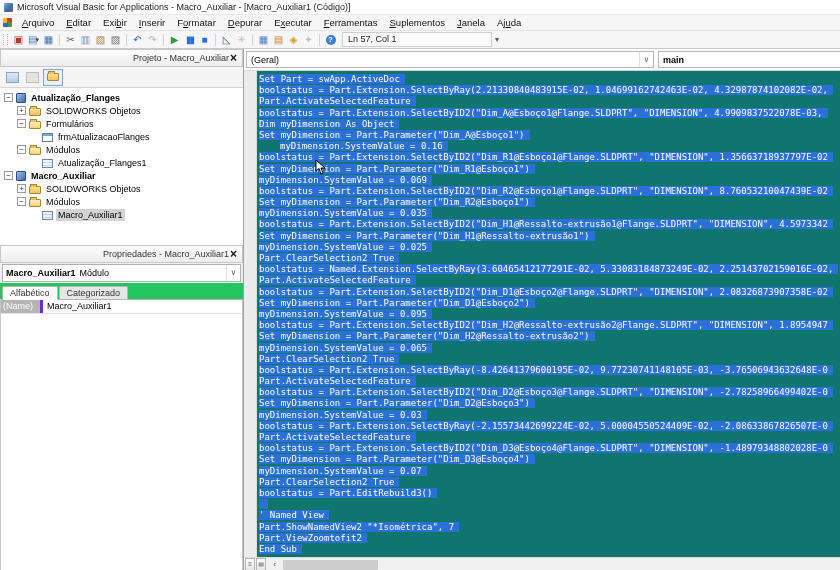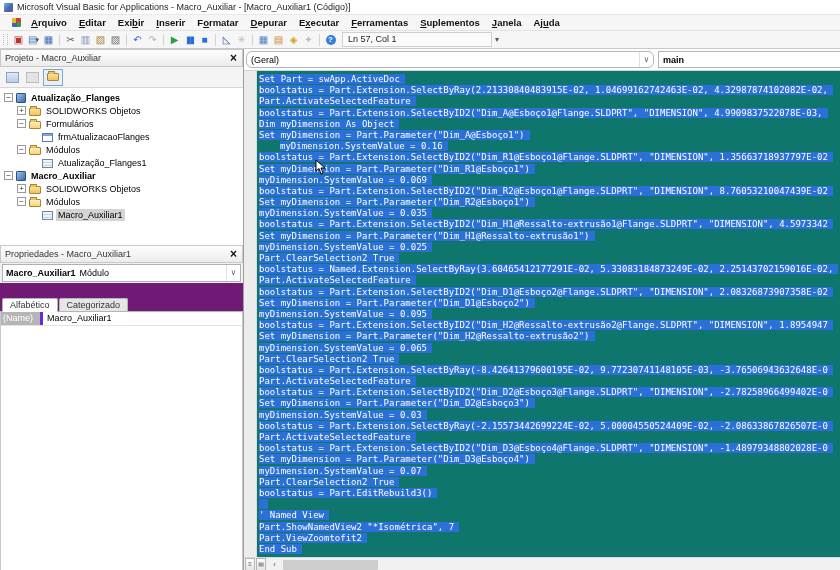--- a/index.html
+++ b/index.html
@@ -6,22 +6,22 @@
   #app{position:relative;width:840px;height:570px;background:#f0f0f0;overflow:hidden;
        font-family:"Liberation Sans", sans-serif;color:#000;font-size:9px;
        -webkit-font-smoothing:antialiased;}
   
   .titlebar{height:14px;background:#ffffff;display:flex;align-items:center;padding:0 4px;gap:4px;
             border-bottom:1px solid #e8e8e8;}
   .app-icon{width:9px;height:9px;flex:0 0 auto;border-radius:1px;
             background:linear-gradient(135deg,#7fb0e0 0%,#3c6cab 55%,#7a4fa0 100%);}
   .title-text{font-size:9px;color:#222;white-space:nowrap;}
   
-  .menubar{height:15px;background:#f6f6f6;display:flex;align-items:center;padding:0 11px;
-           border-bottom:1px solid #e3e3e3;font-weight:bold;}
+  .menubar{height:15px;background:#f6f6f6;display:flex;align-items:center;padding:0 2px;
+           border-bottom:1px solid #e3e3e3;}
   .mdi-icon{width:9px;height:9px;margin:0 4px 0 1px;border-radius:1px;
             background:conic-gradient(#d23b32 0 25%,#3f9a3c 0 50%,#3a66c2 0 75%,#f0b32a 0);}
   .menu-item{padding:1px 6px;font-size:9.5px;color:#111;cursor:default;white-space:nowrap;}
   .menu-item u{text-decoration:underline;}
   
   .toolbar{height:17px;background:#f6f6f6;display:flex;align-items:center;padding:0 2px;
            border-bottom:1px solid #c9c9c9;}
   .tb-handle{width:3px;height:11px;margin:0 3px 0 1px;border-left:1px dotted #b9b9b9;border-right:1px dotted #b9b9b9;}
   .tb-btn{width:15px;height:14px;display:flex;align-items:center;justify-content:center;position:relative;}
   .tb-btn i{font-style:normal;font-size:10px;line-height:10px;}
@@ -30,21 +30,21 @@
   .tb-sep{width:1px;height:12px;background:#d2d2d2;margin:0 3px;}
   .ln-box{height:13px;line-height:13px;border:1px solid #cfcfcf;background:#fbfbfb;color:#222;
           padding:0 5px;width:138px;margin-left:4px;font-size:9px;}
   .tb-overflow{font-size:8px;color:#555;margin-left:3px;}
   
   .body{display:flex;height:523px;}
   .left-col{width:243px;flex:0 0 auto;display:flex;flex-direction:column;background:#f0f0f0;
             border-right:1px solid #9f9f9f;}
   
   .panel-header{height:16px;background:linear-gradient(#fdfdfd,#ececec);border:1px solid #c8c8c8;
-                display:flex;align-items:center;padding:0 4px;}
+                display:flex;align-items:center;padding:0 4px;text-align:right;}
   .panel-title{flex:1;font-size:9px;color:#333;white-space:nowrap;overflow:hidden;}
   .panel-close{font-size:12px;font-weight:bold;color:#111;line-height:12px;padding:0 1px;cursor:default;}
   .proj-toolbar{height:20px;background:#f4f4f4;border-bottom:1px solid #d6d6d6;display:flex;
                 align-items:center;gap:2px;padding:0 3px;}
   .ptb-btn{width:18px;height:15px;display:flex;align-items:center;justify-content:center;}
   .ptb-btn.active{border:1px solid #7ba7d4;background:#e7f0fa;}
   .ptb-glyph{width:11px;height:9px;border:1px solid #8aa4c4;background:linear-gradient(#dfe9f5,#b8cce4);}
   .ptb-glyph.gray{border-color:#bdbdbd;background:#e3e3e3;}
   .proj-tree{flex:1;background:#ffffff;overflow:hidden;padding-top:3px;}
   .tree-row{height:13px;display:flex;align-items:center;white-space:nowrap;}
@@ -66,36 +66,36 @@
   .tree-label{font-size:9px;padding:0 2px;line-height:12px;}
   .tree-label.bold{font-weight:bold;}
   .tree-label.selected{background:#d4d4d4;}
   
   .prop-combo{height:16px;margin:1px 2px;border:1px solid #b0b0b0;background:#fff;display:flex;
               align-items:center;padding-left:3px;}
   .prop-combo .obj-name{font-weight:bold;}
   .prop-combo .obj-type{margin-left:4px;}
   .combo-chevron{margin-left:auto;width:13px;text-align:center;color:#666;font-size:8px;
                  border-left:1px solid #e0e0e0;align-self:stretch;line-height:15px;}
-  .prop-tabs{height:28px;display:flex;align-items:flex-end;padding-left:2px;background:#701a75;}
+  .prop-tabs{height:16px;display:flex;align-items:flex-end;padding-left:2px;background:#22c55e;}
   .ptab{padding:1px 7px 1px 7px;font-size:9px;border:1px solid #b5b5b5;border-bottom:none;
         background:#e6e6e6;border-radius:2px 2px 0 0;margin-right:1px;color:#333;}
   .ptab.active{background:#ffffff;position:relative;top:1px;padding-bottom:2px;}
   .prop-grid{flex:1;background:#fff;border:1px solid #c8c8c8;border-top:1px solid #b5b5b5;overflow:hidden;}
   .prow{height:13px;display:flex;border-bottom:1px solid #e3e3e3;align-items:stretch;}
   .pname{width:37px;flex:0 0 auto;background:#b5b5b5;color:#fff;line-height:13px;padding-left:2px;
          border-right:3px solid #6d28d9;}
   .pval{line-height:13px;padding-left:4px;}
   
   .code-win{flex:1;display:flex;flex-direction:column;background:#ffffff;min-width:0;}
   .combo-row{height:19px;background:#fdfdfd;display:flex;align-items:center;padding:1px 0 1px 2px;
              border-bottom:1px solid #d4d4d4;overflow:hidden;}
   .code-combo{height:15px;border:1px solid #b5b5b5;background:#fff;display:flex;align-items:center;
               padding-left:4px;font-size:9px;}
-  .code-combo.left{width:402px;flex:0 0 auto;border-radius:6px;}
+  .code-combo.left{width:402px;flex:0 0 auto;}
   .code-combo.right{width:220px;flex:0 0 auto;margin-left:4px;font-weight:bold;}
   .code-area{flex:1;display:flex;overflow:hidden;}
   .margin-strip{width:12px;flex:0 0 auto;background:#ececec;border-right:1px solid #dcdcdc;}
   .code-content{flex:1;background:#0f766e;padding:3px 0 0 2px;overflow:hidden;font-family:"DejaVu Sans Mono",monospace;
                 font-size:9px;}
   .code-line{height:11.2px;white-space:pre;}
   .code-line .sel{background:#2a70d6;color:#ffffff;padding-right:5px;}
   .code-line .sel.empty{display:inline-block;width:9px;height:10px;padding:0;}
   
   .hscroll{height:14px;flex:0 0 auto;background:#f1f1f1;border-top:1px solid #d9d9d9;display:flex;align-items:center;}

